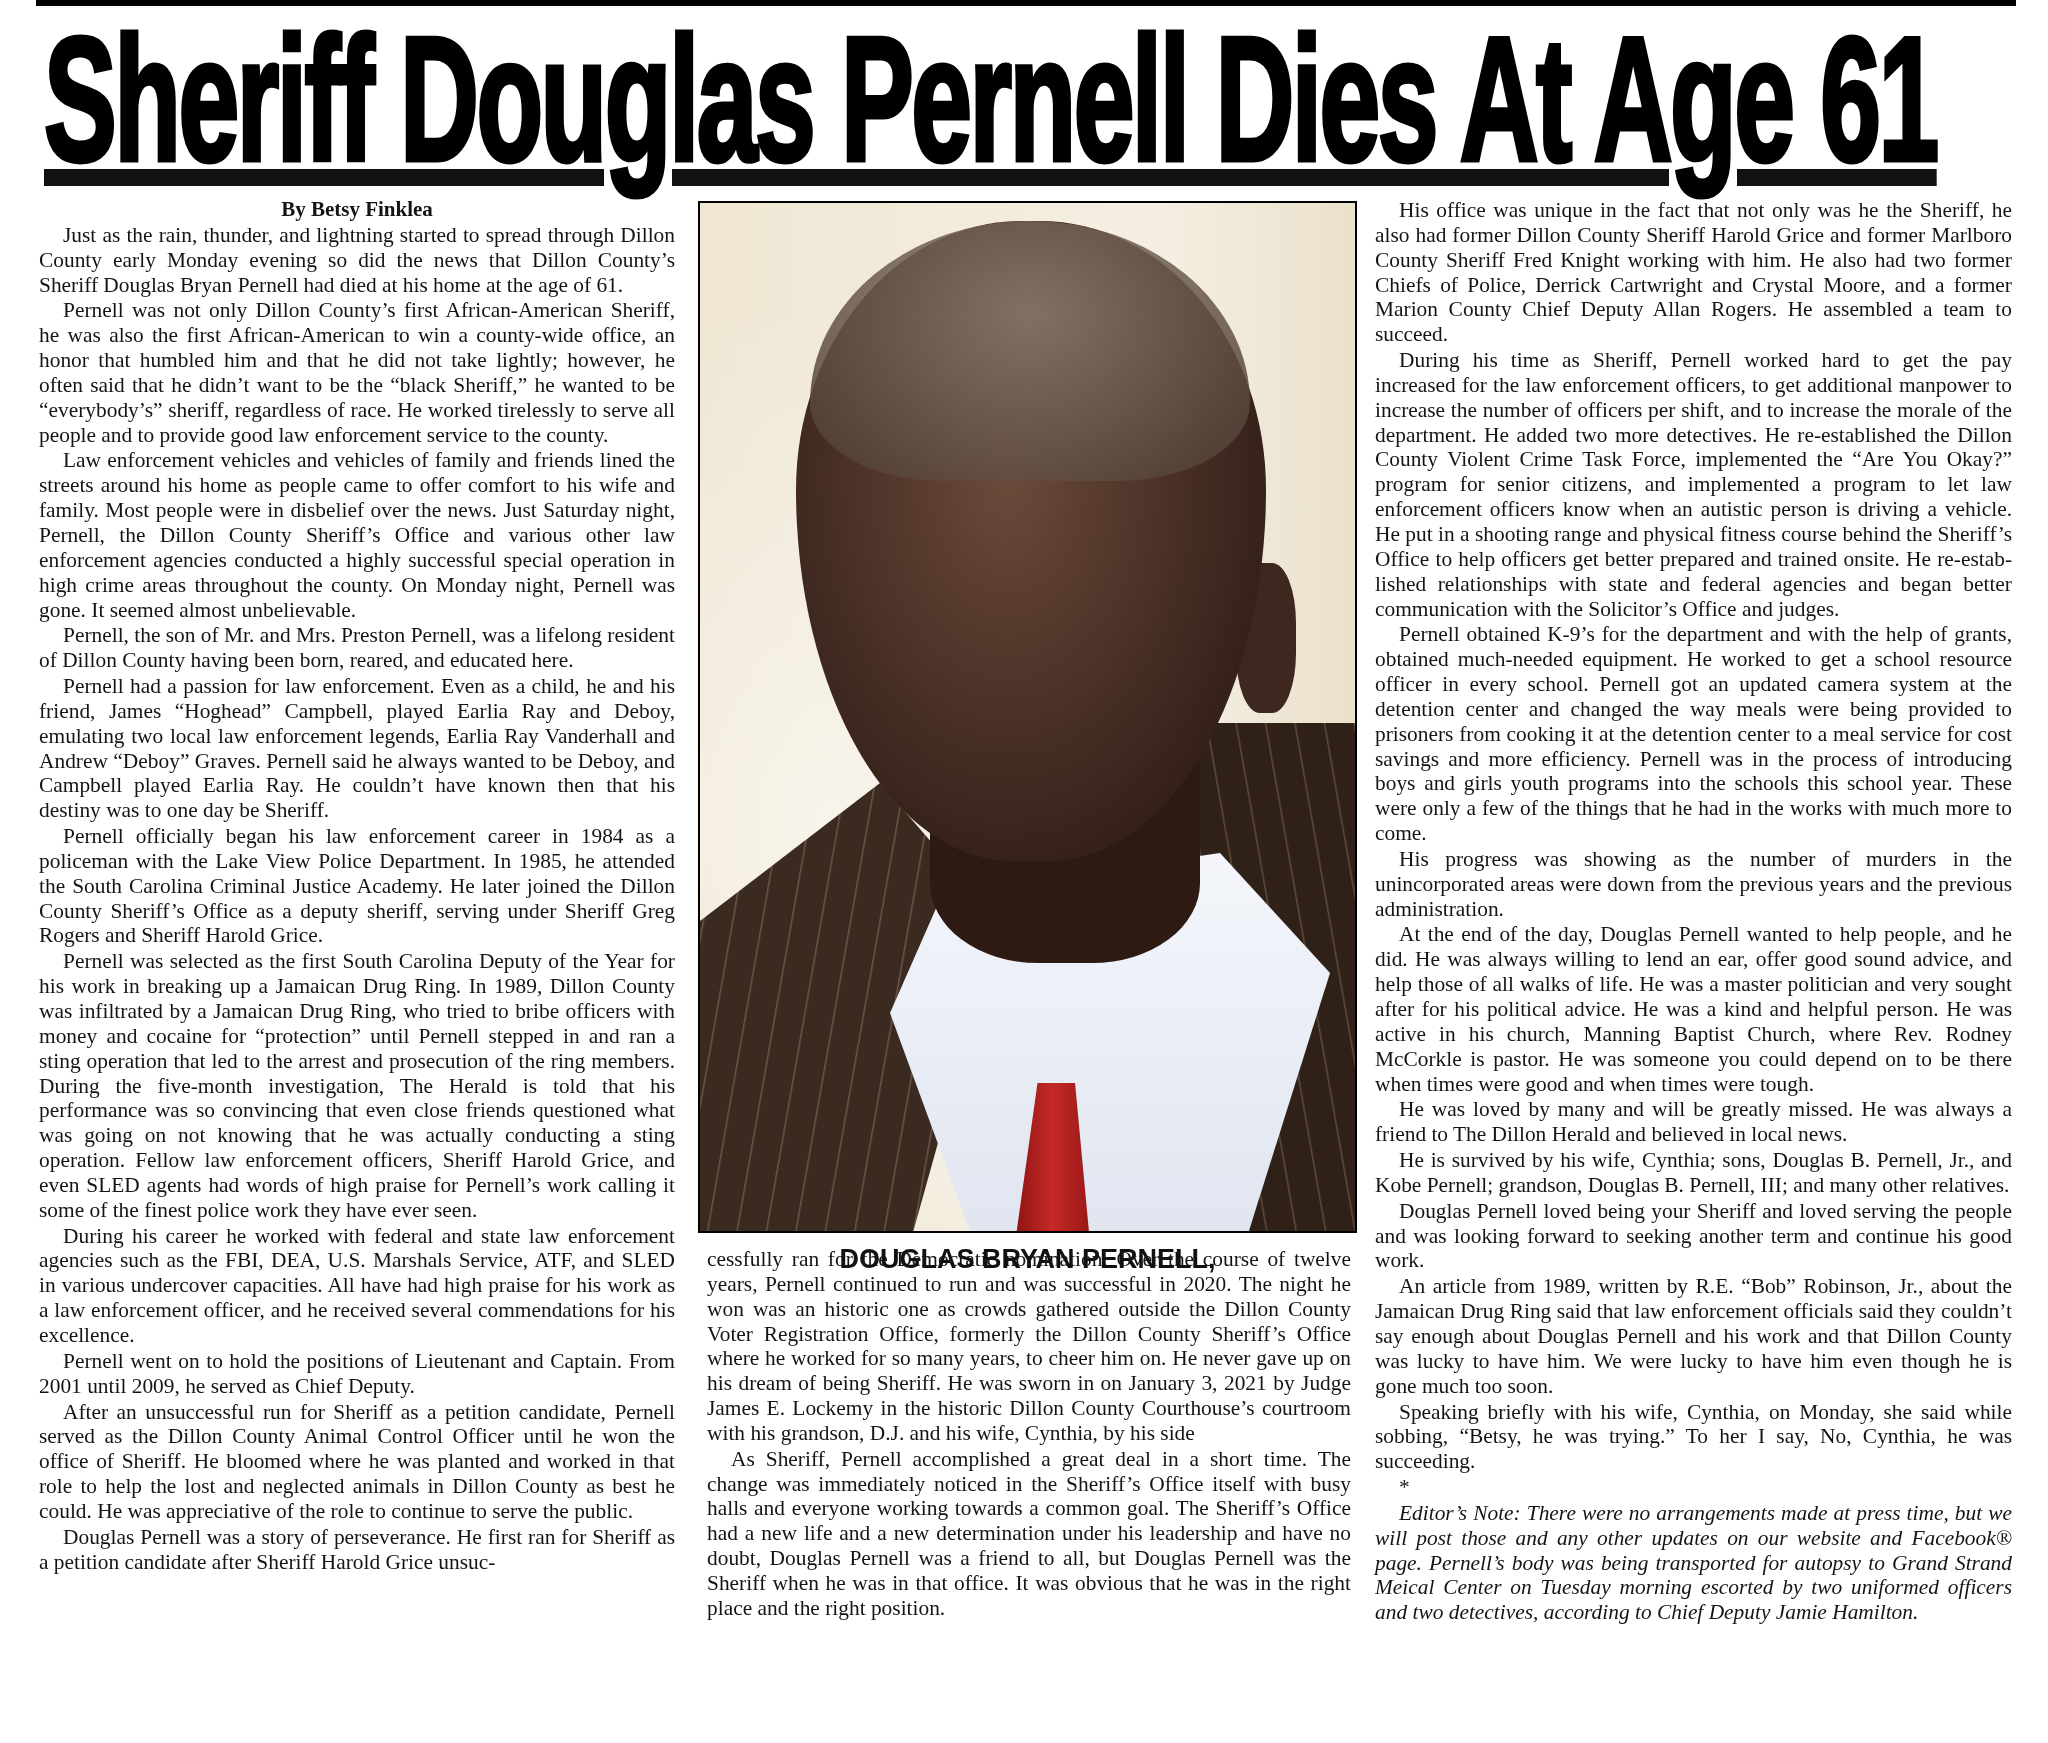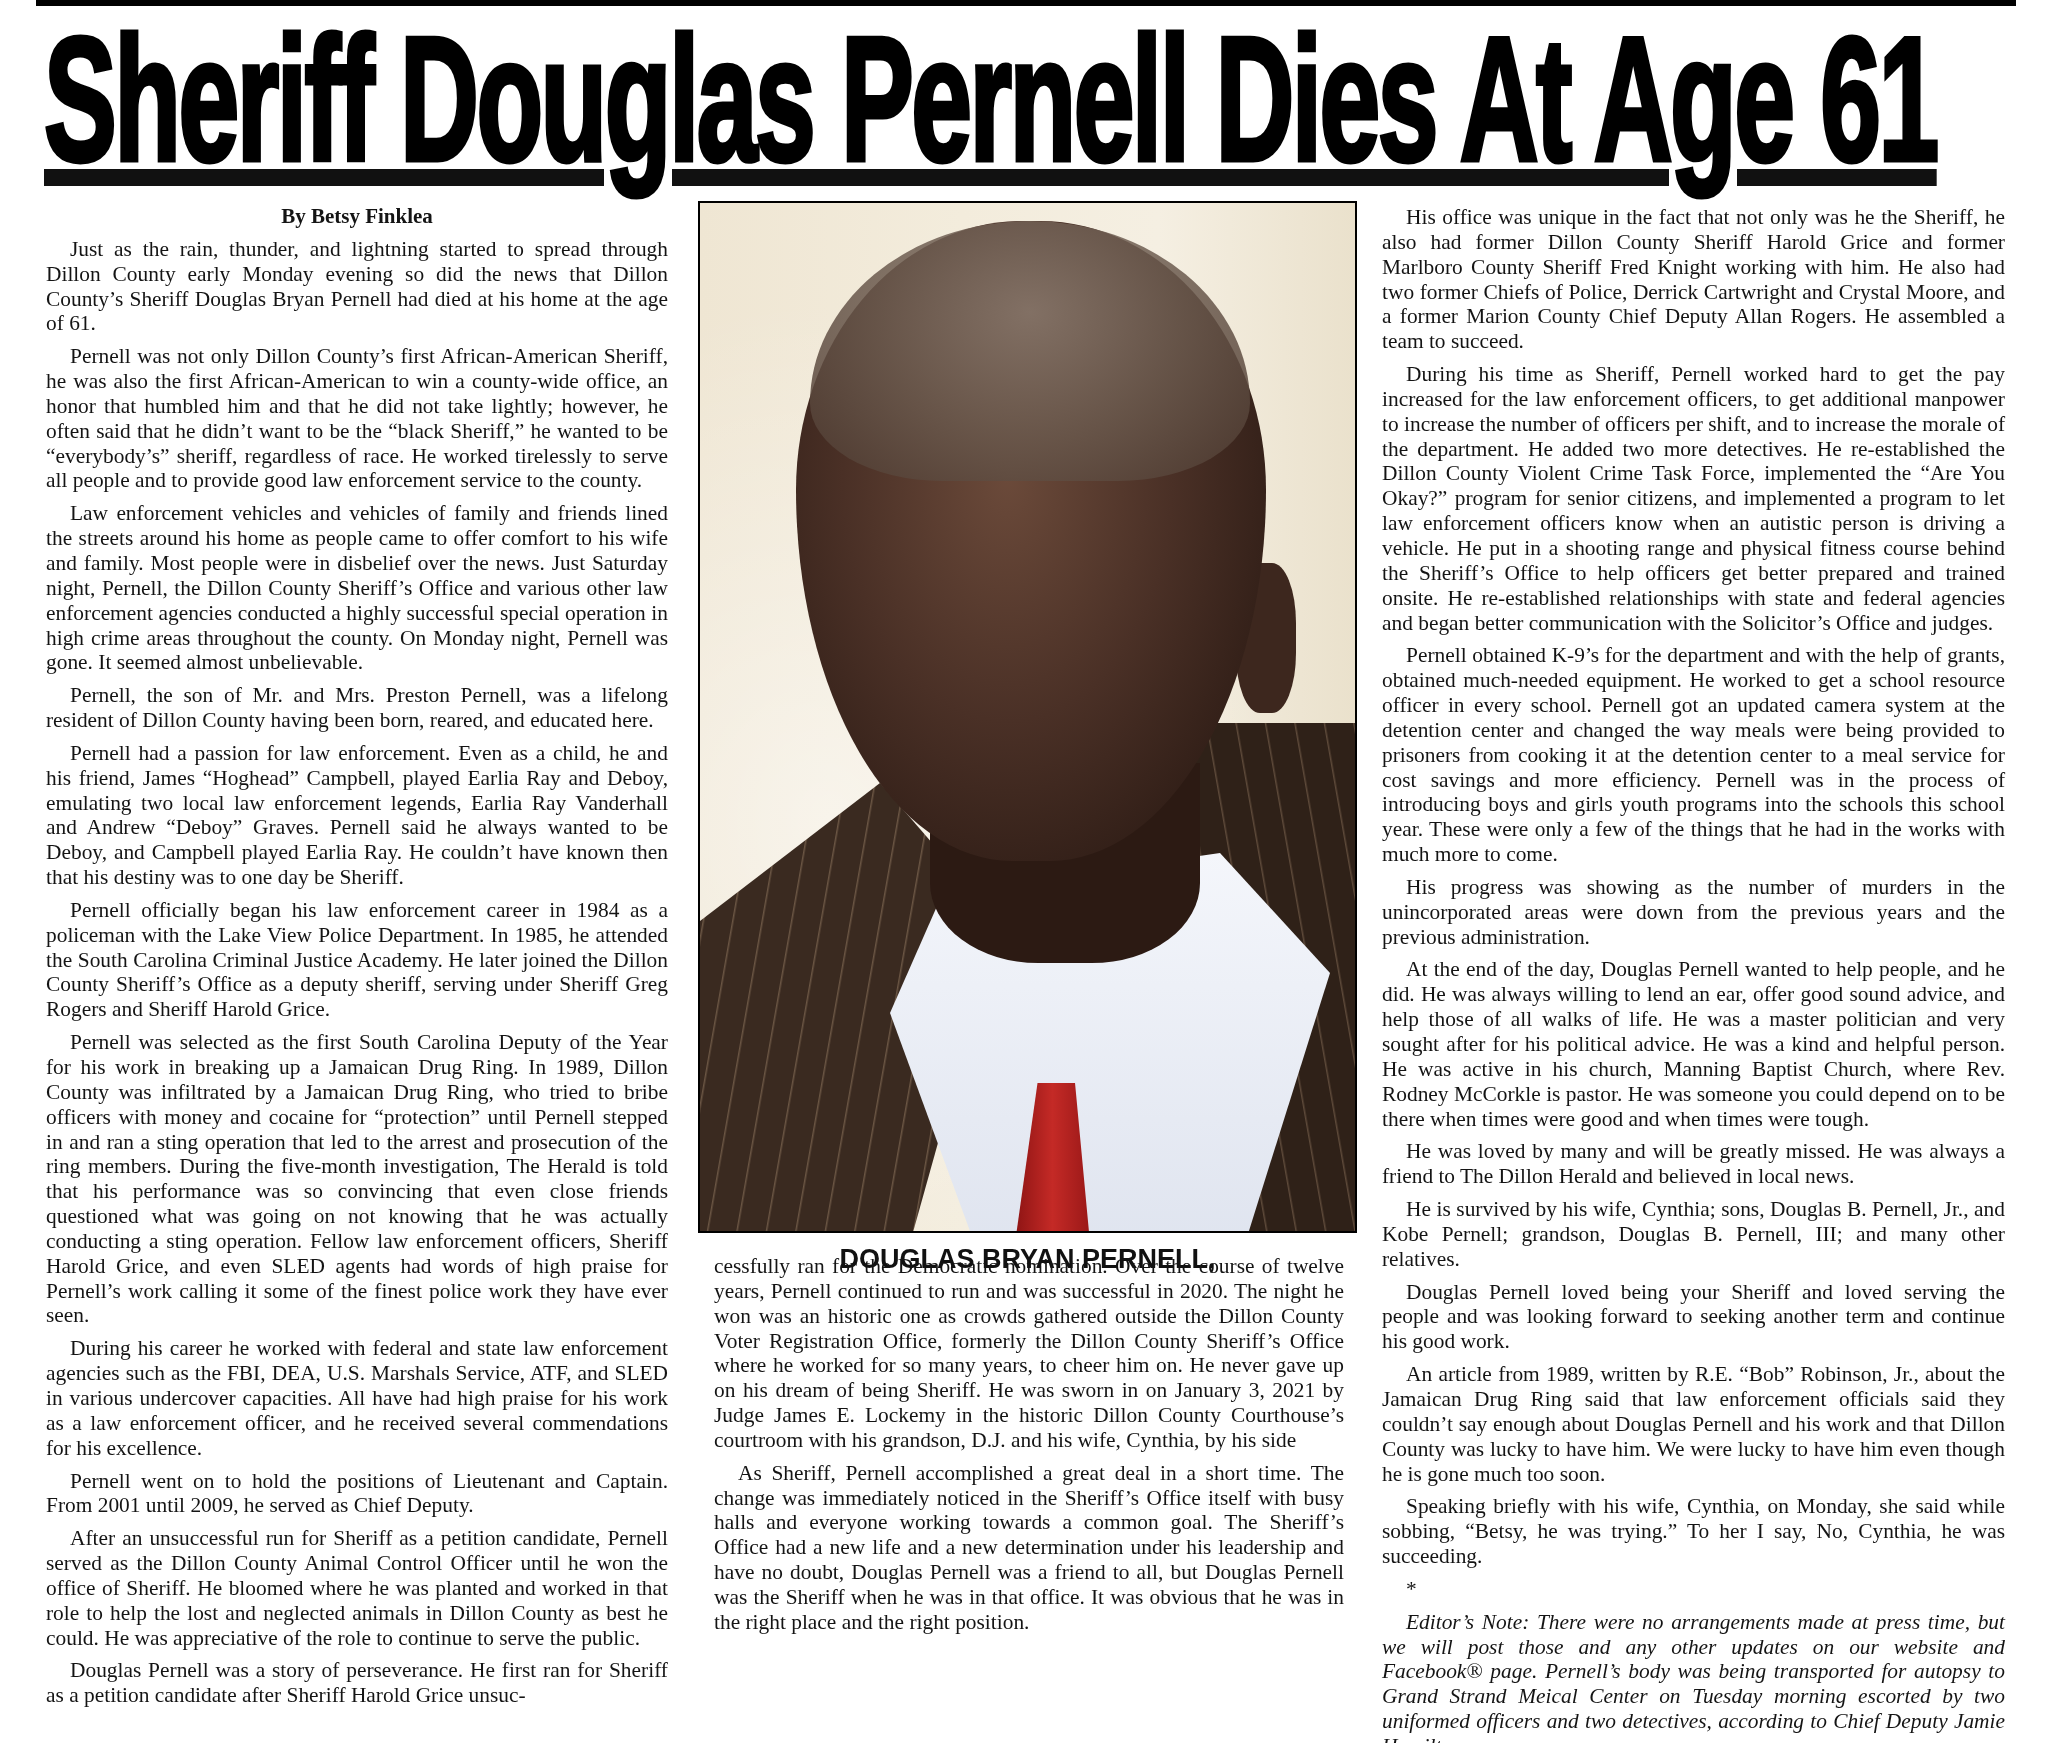--- a/index.html
+++ b/index.html
@@ -13,21 +13,21 @@
     transform-origin: left top; transform: scaleX(0.62) scaleY(1.0);
     -webkit-text-stroke: 5px #000;
     margin: 0;
   }
   .col {
     position: absolute;
     font-family: "Liberation Serif", serif;
     font-size: 21.4px; line-height: 24.85px; color: #141414;
     text-align: justify; hyphens: manual;
   }
-  .col p { margin: 8px; text-indent: 24px; }
+  .col p { margin: 1px; text-indent: 24px; }
   .col p.noindent { text-indent: 0; }
   .col-left { left: 38px; top: 196px; width: 638px; }
   .col-mid { left: 706px; top: 1246px; width: 646px; }
   .col-right { left: 1374px; top: 197px; width: 639px; }
   .byline { font-weight: 700; text-align: center; text-indent: 0 !important; font-size: 21px; }
   .italic { font-style: italic; }
   .asterisk { text-indent: 24px; }
 
   .photo-frame {
     position: absolute; left: 698px; top: 201px; width: 655px; height: 1028px;

